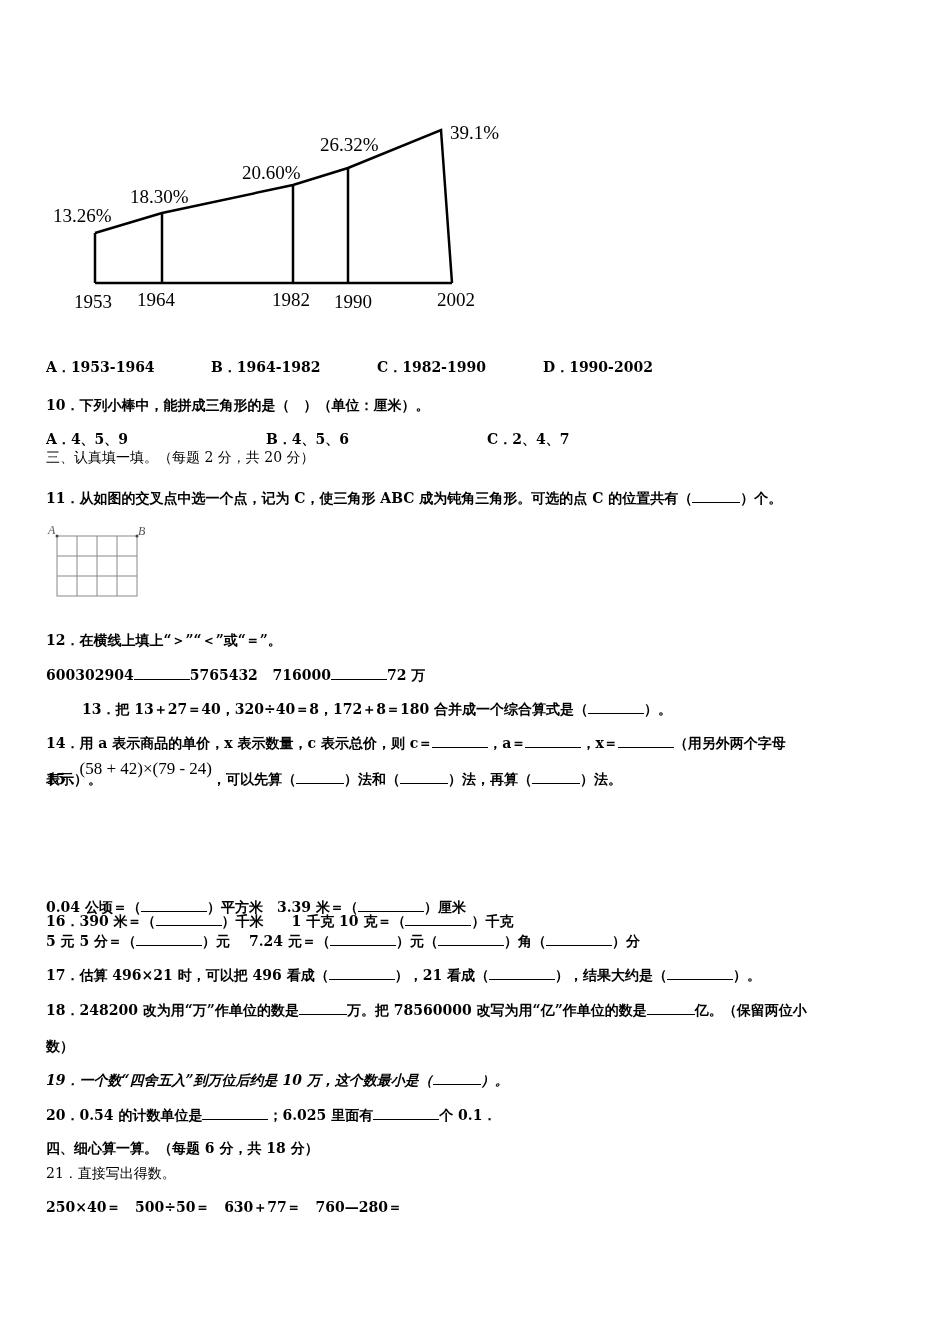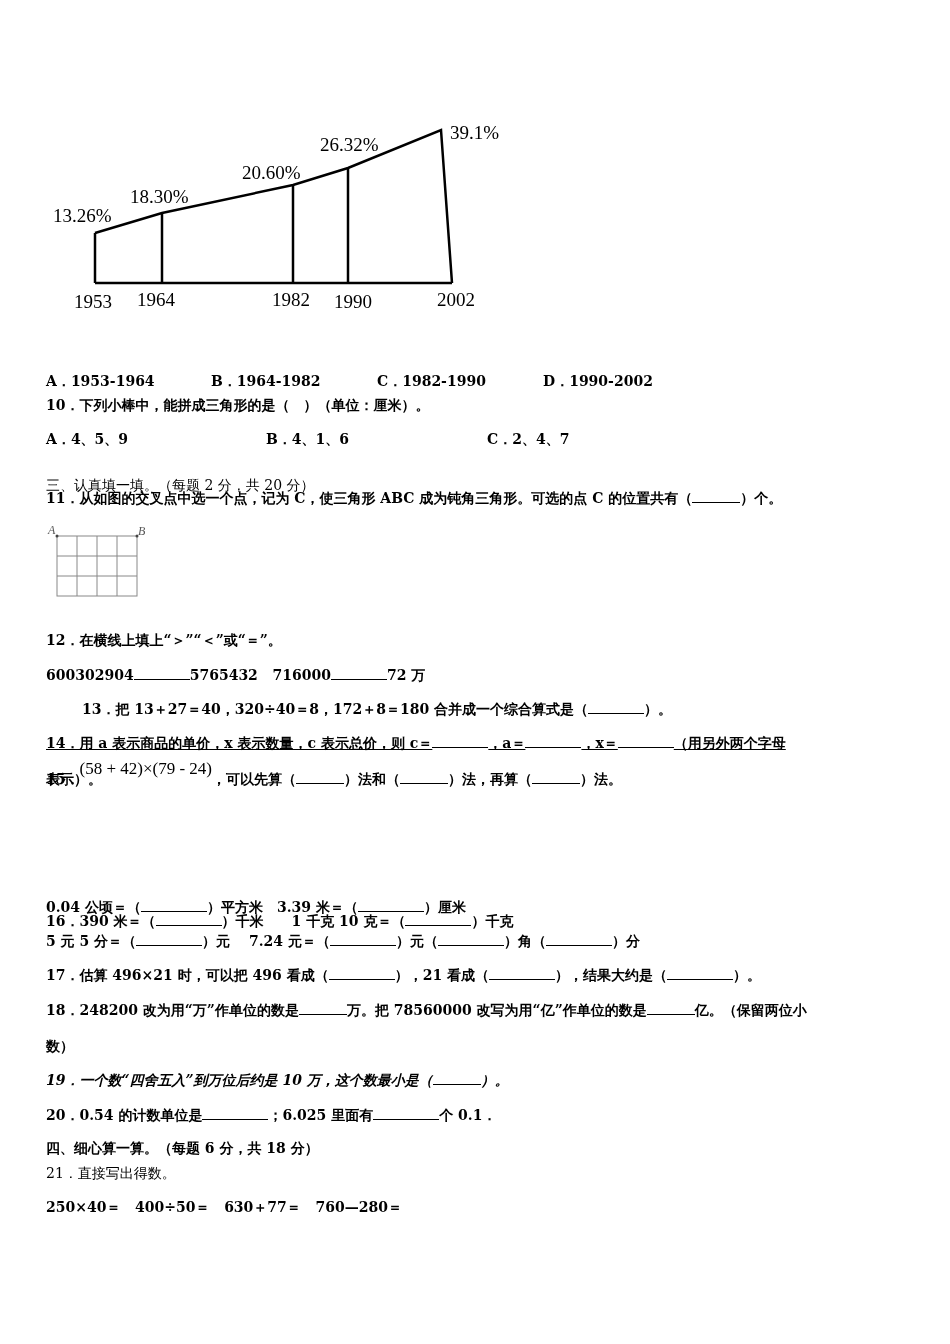--- a/index.html
+++ b/index.html
@@ -31,30 +31,30 @@
   <text x="202" y="69">20.60%</text>
   <text x="280" y="41">26.32%</text>
   <text x="410" y="29">39.1%</text>
   <text x="34" y="198">1953</text>
   <text x="97" y="196">1964</text>
   <text x="232" y="196">1982</text>
   <text x="294" y="198">1990</text>
   <text x="397" y="196">2002</text>
 </svg>
 
-<div class="line" style="top:372px;text-decoration:underline;">
+<div class="line" style="top:358px;text-decoration:underline;">
   <span class="opt" style="width:165px"><span>A．</span><span>1953-1964</span></span><span class="opt" style="width:166px"><span>B．</span><span>1964-1982</span></span><span class="opt" style="width:166px"><span>C．</span><span>1982-1990</span></span><span class="opt"><span>D．</span><span>1990-2002</span></span>
 </div>
 
 <div class="line" style="top:396px;">10．下列小棒中，能拼成三角形的是（　）（单位：厘米）。</div>
 <div class="line" style="top:430px;">
-  <span class="opt" style="width:220px"><span>A．</span><span>4、5、9</span></span><span class="opt" style="width:221px"><span>B．</span><span>4、1、6</span></span><span class="opt"><span>C．</span><span>2、4、7</span></span>
+  <span class="opt" style="width:220px"><span>A．</span><span>4、5、9</span></span><span class="opt" style="width:221px"><span>B．</span><span>4、5、6</span></span><span class="opt"><span>C．</span><span>2、4、7</span></span>
 </div>
 
-<div class="line" style="top:476px;font-weight:normal;">三、认真填一填。（每题 2 分，共 20  分）</div>
+<div class="line" style="top:448px;font-weight:normal;">三、认真填一填。（每题 2 分，共 20  分）</div>
 <div class="line" style="top:489px;"><span>11．从如图的交叉点中选一个点，记为 C，使三角形 ABC 成为钝角三角形。可选的点 C 的位置共有（</span><span class="blank b6"></span><span>）个。</span></div>
 
 <svg id="grid" width="100" height="80" viewBox="0 0 100 80">
   <g stroke="#888" stroke-width="1" fill="none">
     <rect x="11" y="14" width="80" height="60"></rect>
     <line x1="31" y1="14" x2="31" y2="74"></line>
       <line x1="51" y1="14" x2="51" y2="74"></line>
       <line x1="71" y1="14" x2="71" y2="74"></line>
     <line x1="11" y1="34" x2="91" y2="34"></line>
       <line x1="11" y1="54" x2="91" y2="54"></line>
@@ -63,21 +63,21 @@
     <circle cx="91" cy="14" r="1.5" fill="#444"></circle>
   <text x="2" y="12" font-size="12" font-style="italic" fill="#555" font-family="Liberation Serif, serif">A</text>
   <text x="92" y="13" font-size="12" font-style="italic" fill="#555" font-family="Liberation Serif, serif">B</text>
 </svg>
 
 <div class="line" style="top:631px;">12．在横线上填上“＞”“＜”或“＝”。</div>
 <div class="line" style="top:666px;"><span>600302904</span><span class="blank b7"></span><span>5765432</span>&nbsp;&nbsp;&nbsp;<span>716000</span><span class="blank b7"></span><span>72 万</span></div>
 
 <div class="line" style="top:700px;margin-left:36px;"><span>13．把 13＋27＝40，320÷40＝8，172＋8＝180 合并成一个综合算式是（</span><span class="blank b7"></span><span>）。</span></div>
 
-<div class="line" style="top:734px;text-decoration:underline;"><span>14．用 a 表示商品的单价，x 表示数量，c 表示总价，则 c＝</span><span class="blank b7"></span><span>，a＝</span><span class="blank b7"></span><span>，x＝</span><span class="blank b7"></span><span>（用另外两个字母</span></div>
+<div class="line" style="top:734px;"><span>14．用 a 表示商品的单价，x 表示数量，c 表示总价，则 c＝</span><span class="blank b7"></span><span>，a＝</span><span class="blank b7"></span><span>，x＝</span><span class="blank b7"></span><span>（用另外两个字母</span></div>
 <div class="line" style="top:770px;">表示）。</div>
 
 <div class="line" style="top:770px;"><span>15．</span><span class="formula">(58 + 42)×(79 -  24)</span><span>，可以先算（</span><span class="blank b6"></span><span>）法和（</span><span class="blank b6"></span><span>）法，再算（</span><span class="blank b6"></span><span>）法。</span></div>
 
 <div class="line" style="top:912px;"><span>16．390 米＝（</span><span class="blank b8"></span><span>）千米　　1 千克 10 克＝（</span><span class="blank b8"></span><span>）千克</span></div>
 <div class="line" style="top:898px;"><span>0.04 公顷＝（</span><span class="blank b8"></span><span>）平方米　3.39 米＝（</span><span class="blank b8"></span><span>）厘米</span></div>
 <div class="line" style="top:932px;"><span>5 元 5 分＝（</span><span class="blank b8"></span><span>）元　 7.24 元＝（</span><span class="blank b8"></span><span>）元（</span><span class="blank b8"></span><span>）角（</span><span class="blank b8"></span><span>）分</span></div>
 
 <div class="line" style="top:966px;"><span>17．估算 496×21 时，可以把 496 看成（</span><span class="blank b8"></span><span>），21 看成（</span><span class="blank b8"></span><span>），结果大约是（</span><span class="blank b8"></span><span>）。</span></div>
 
@@ -85,16 +85,16 @@
 <div class="line" style="top:1037px;">数）</div>
 
 <div class="line" style="top:1071px;font-style:italic;"><span>19．一个数“四舍五入”到万位后约是 10 万，这个数最小是（</span><span class="blank b6"></span><span>）。</span></div>
 
 <div class="line" style="top:1106px;"><span>20．0.54 的计数单位是</span><span class="blank b8"></span><span>；6.025 里面有</span><span class="blank b8"></span><span>个 0.1．</span></div>
 
 <div class="line" style="top:1139px;font-weight:bold;">四、细心算一算。（每题 6 分，共 18 分）</div>
 <div class="line" style="top:1164px;font-weight:normal;">21．直接写出得数。</div>
 <div class="line" style="top:1198px;">
   <span>250×40＝</span>&nbsp;&nbsp;
-  <span>400÷50＝</span>&nbsp;&nbsp;
+  <span>500÷50＝</span>&nbsp;&nbsp;
   <span>630＋77＝</span>&nbsp;&nbsp;
   <span>760—280＝</span>
 </div>
 
 </body></html>

